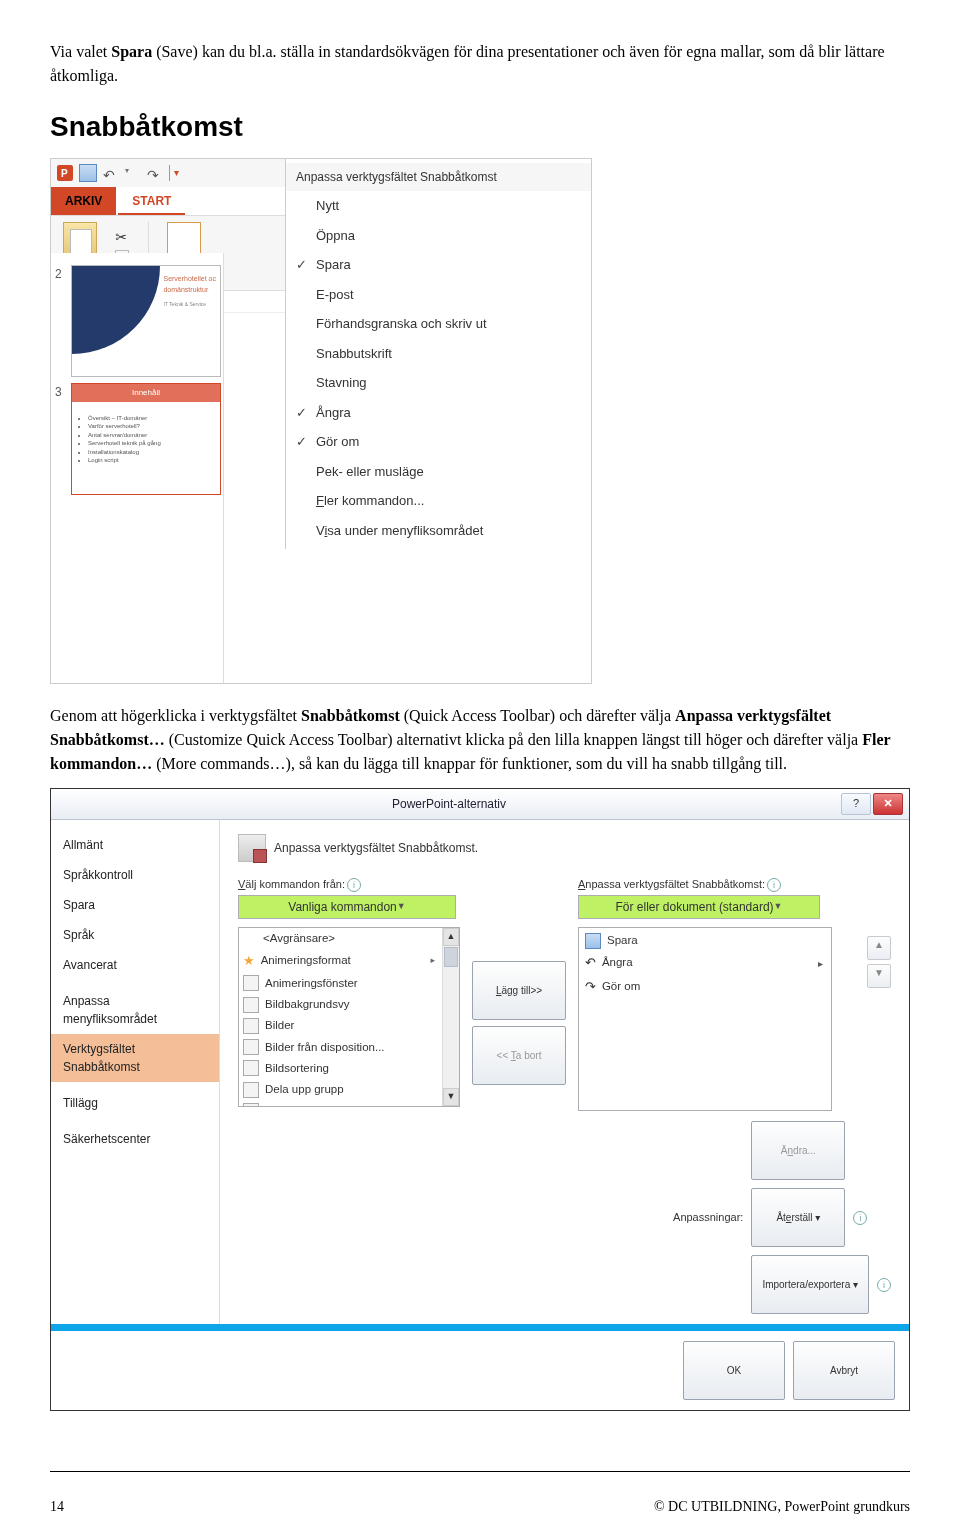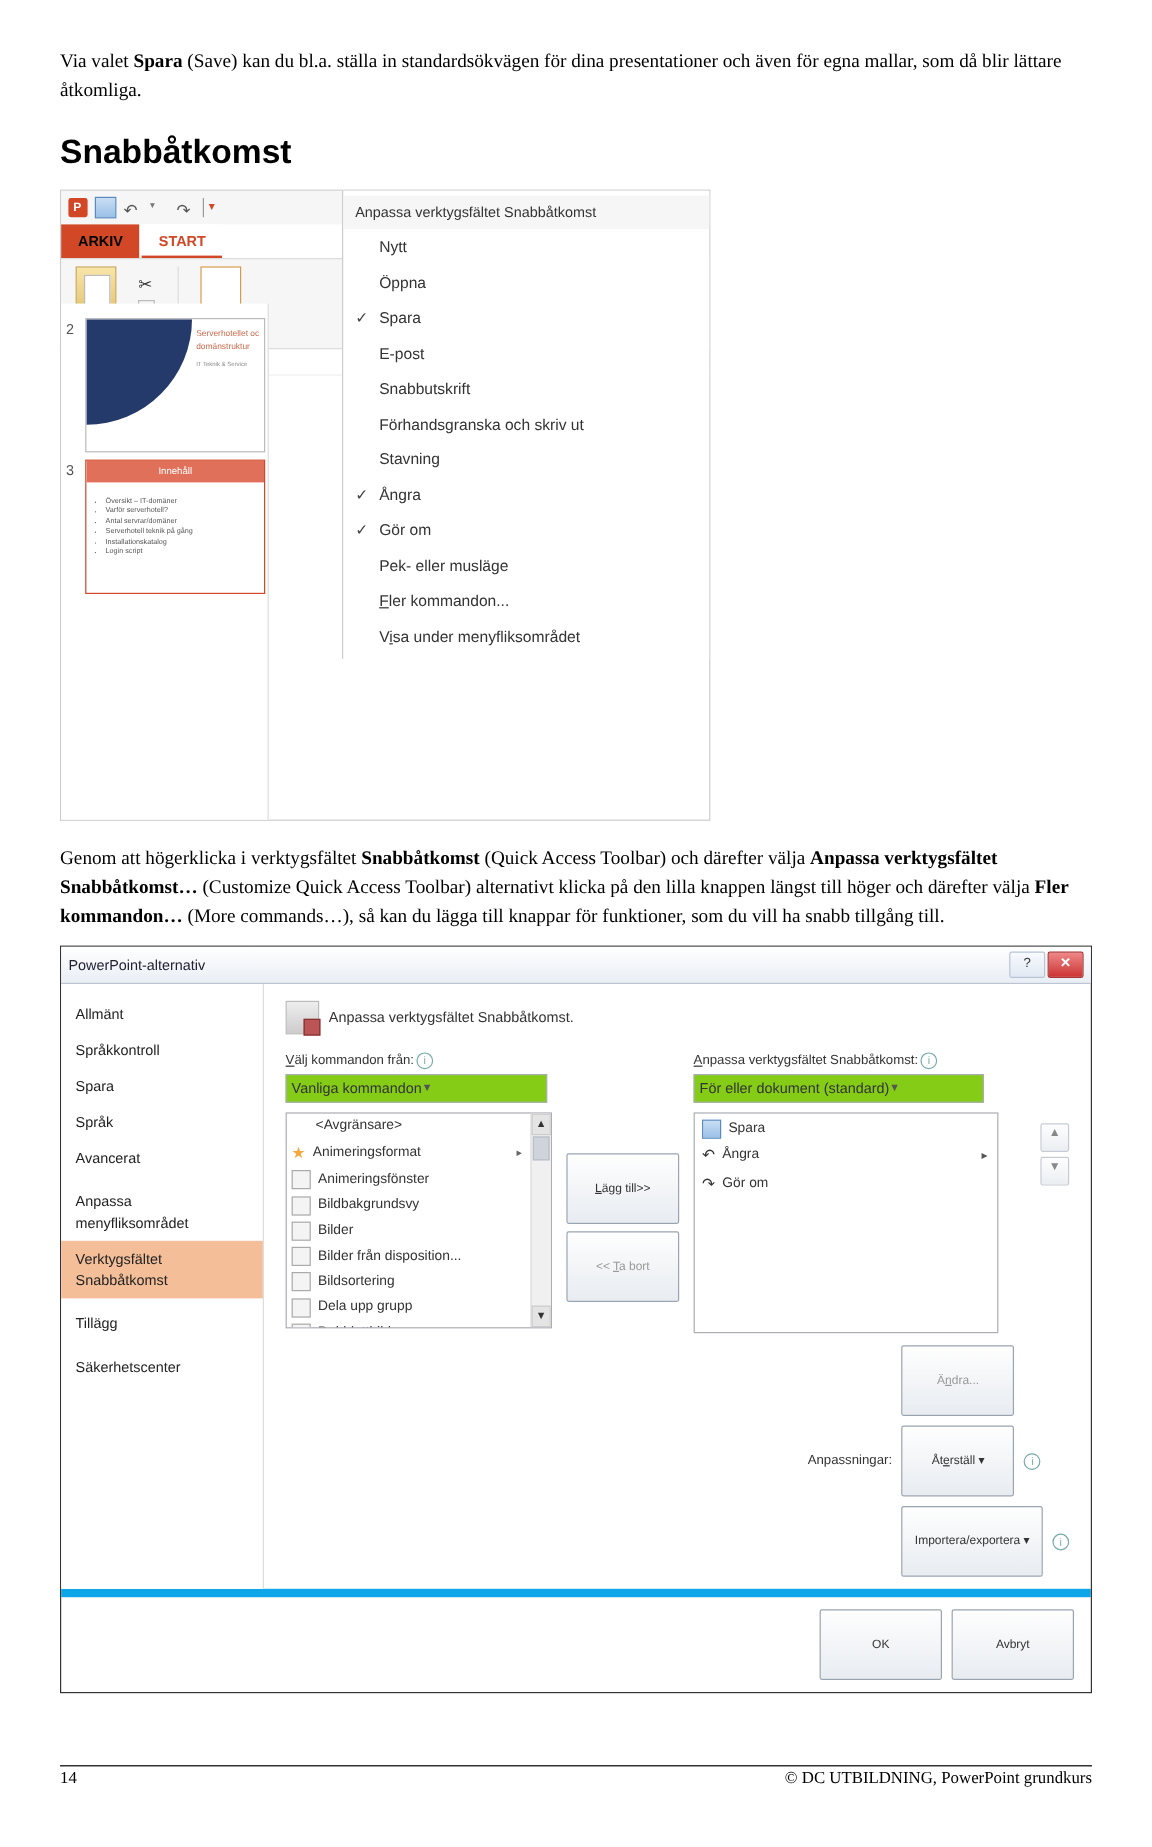--- a/index.html
+++ b/index.html
@@ -73,40 +73,40 @@
   .thumb3 .tbody{padding:6px;font-size:6px;color:#555;line-height:1.4;}
   .thumb3 .tbody li{list-style:disc;margin-left:10px;}
   
   .dropdown{position:absolute;left:234px;top:0;right:0;background:#fff;border-left:1px solid #ccc;padding:4px 0;}
   .dd-title{background:#f6f6f6;padding:5px 10px;font-size:12px;}
   .dd-item{padding:5px 8px 5px 30px;font-size:13px;position:relative;cursor:default;}
   .dd-item.checked::before{content:"✓";position:absolute;left:10px;color:#444;}
   .dd-item.underline .u{text-decoration:underline;}
   
   .opt-dialog{width:858px;background:#fff;border:1px solid #333;font-family:'Segoe UI',Tahoma,sans-serif;font-size:12px;}
-  .opt-tb{height:30px;background:linear-gradient(#fff,#e9eef5);border-bottom:1px solid #bac4d3;display:flex;align-items:center;padding:0 6px;}
+  .opt-tb{height:30px;background:linear-gradient(#fff,#e9eef5);border-bottom:1px solid #bac4d3;display:flex;align-items:center;padding:0 6px;text-align:center;}
   .opt-tb-title{flex:1;font-size:12px;color:#223;}
   .opt-tb-btns{display:flex;gap:2px;}
   .tbtn{width:28px;height:20px;border:1px solid #b8c4d6;background:linear-gradient(#f7fafe,#e2e9f3);display:flex;align-items:center;justify-content:center;font-size:11px;border-radius:2px;}
   .tbtn.close{background:linear-gradient(#e88,#c33);color:#fff;font-weight:bold;border-color:#a33;}
   .opt-body{display:flex;}
   .opt-nav{width:168px;background:#fff;border-right:1px solid #ddd;padding:10px 0;}
   .opt-nav div{padding:6px 12px;font-size:12px;color:#222;}
   .opt-nav .spacer{height:6px;padding:0;}
   .opt-nav .selected{background:#f3be98;}
   .opt-main{flex:1;padding:14px 18px 10px;position:relative;}
   .opt-head{display:flex;align-items:center;gap:8px;margin-bottom:14px;}
   .opt-head .hicon{width:26px;height:26px;background:linear-gradient(#eee,#ccc);border:1px solid #bbb;position:relative;}
   .opt-head .hicon::after{content:"";position:absolute;right:-2px;bottom:-2px;width:12px;height:12px;background:#b55;border:1px solid #833;}
   .opt-cols{display:flex;gap:12px;}
   .opt-col{display:flex;flex-direction:column;}
   .opt-label{font-size:11px;margin-bottom:3px;}
   .opt-label .u{text-decoration:underline;}
   .opt-label .info{display:inline-block;width:12px;height:12px;border:1px solid #7aa;border-radius:50%;font-size:9px;color:#7aa;text-align:center;line-height:12px;margin-left:2px;}
-  .opt-combo{width:208px;height:22px;border:1px solid #abadb3;background:#84cc16;display:flex;align-items:center;padding:0 4px;justify-content:flex-start;}
+  .opt-combo{width:208px;height:22px;border:1px solid #abadb3;background:#bef264;display:flex;align-items:center;padding:0 4px;justify-content:center;}
   .opt-combo .caret{font-size:9px;color:#555;}
   .opt-listbox{width:220px;height:178px;border:1px solid #abadb3;margin-top:8px;overflow:hidden;position:relative;}
   .opt-listbox .lb-scroll{position:absolute;right:0;top:0;bottom:0;width:16px;background:#f0f0f0;border-left:1px solid #ddd;}
   .lb-arrow{height:16px;background:#e4e4e4;border:1px solid #ccc;text-align:center;font-size:9px;line-height:14px;}
   .lb-item{padding:2px 4px;display:flex;align-items:center;gap:6px;font-size:11.5px;}
   .lb-icon{width:14px;height:14px;display:inline-block;border:1px solid #aaa;background:#f4f4f4;}
   .lb-star{border:none;background:none;color:#f4a73c;font-size:13px;}
   .mid-btns{display:flex;flex-direction:column;gap:6px;align-self:center;margin-top:60px;}
   .winbtn{padding:21px 10px;border:1px solid #9aa4b0;background:linear-gradient(#fefefe,#e8ecf1);font-size:10px;min-width:72px;text-align:center;border-radius:2px;}
   .winbtn.disabled{color:#999;}
@@ -118,21 +118,21 @@
   .updown{display:flex;flex-direction:column;gap:4px;margin-top:60px;margin-left:6px;}
   .sqbtn{width:22px;height:22px;border:1px solid #c6cbd2;background:linear-gradient(#fdfdfd,#ebeef2);text-align:center;font-size:10px;color:#888;border-radius:2px;}
   .below-row{display:flex;align-items:flex-start;margin-top:10px;gap:20px;}
   .chk{display:flex;gap:6px;font-size:11px;align-items:flex-start;max-width:230px;}
   .chk .box{width:12px;height:12px;border:1px solid #888;background:#fff;margin-top:2px;}
   .right-group{margin-left:auto;display:flex;flex-direction:column;gap:8px;align-items:flex-start;}
   .right-group .row{display:flex;align-items:center;gap:8px;}
   .right-group .lab{font-size:11px;min-width:84px;text-align:right;}
   .opt-footer{padding:10px 14px;border-top:7px solid #0ea5e9;display:flex;justify-content:flex-end;gap:8px;}
   
-  .page-ft{border-top:1px solid #000;margin-top:60px;padding-top:0;display:flex;justify-content:space-between;font-family:'Century Schoolbook',Georgia,serif;font-size:14px;}
+  .page-ft{border-top:1px solid #000;margin-top:60px;padding-top:24px;display:flex;justify-content:space-between;font-family:'Century Schoolbook',Georgia,serif;font-size:14px;}
 </style>
 </head>
 <body>
 
 <p>
   <span>Via valet </span><span class="bold">Spara</span><span> (Save) kan du bl.a. ställa in standardsökvägen för dina presentationer och även för egna mallar, som då blir lättare åtkomliga.</span>
 </p>
 
 <h2>Snabbåtkomst</h2>
 
@@ -199,22 +199,22 @@
       </div>
     </div>
   </div>
 
   <div class="dropdown">
     <div class="dd-title">Anpassa verktygsfältet Snabbåtkomst</div>
     <div class="dd-item">Nytt</div>
     <div class="dd-item">Öppna</div>
     <div class="dd-item checked">Spara</div>
     <div class="dd-item">E-post</div>
+    <div class="dd-item">Förhandsgranska och skriv ut</div>
     <div class="dd-item">Snabbutskrift</div>
-    <div class="dd-item">Förhandsgranska och skriv ut</div>
     <div class="dd-item">Stavning</div>
     <div class="dd-item checked">Ångra</div>
     <div class="dd-item checked">Gör om</div>
     <div class="dd-item">Pek- eller musläge</div>
     <div class="dd-item underline"><span class="u">F</span>ler kommandon...</div>
     <div class="dd-item underline">V<span class="u">i</span>sa under menyfliksområdet</div>
   </div>
   <div style="height:370px;"></div>
 </div>
 

